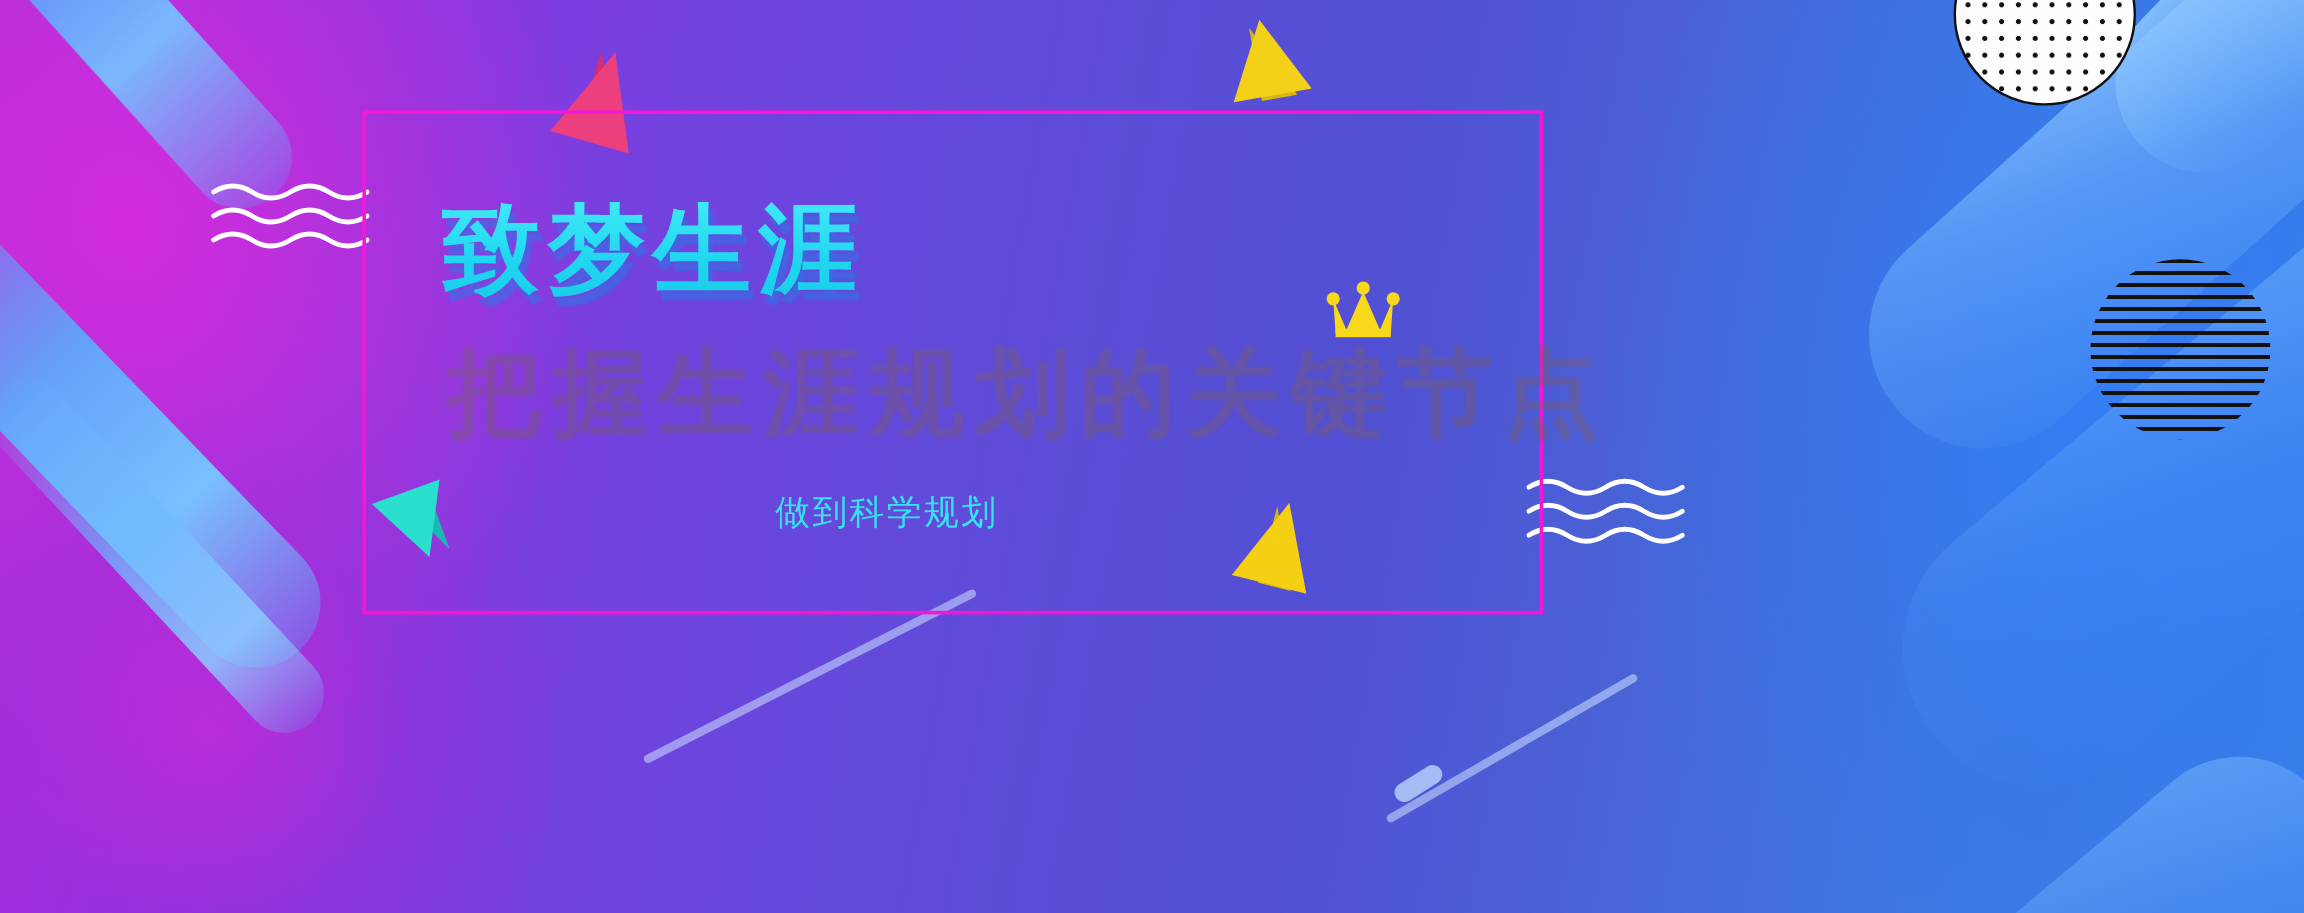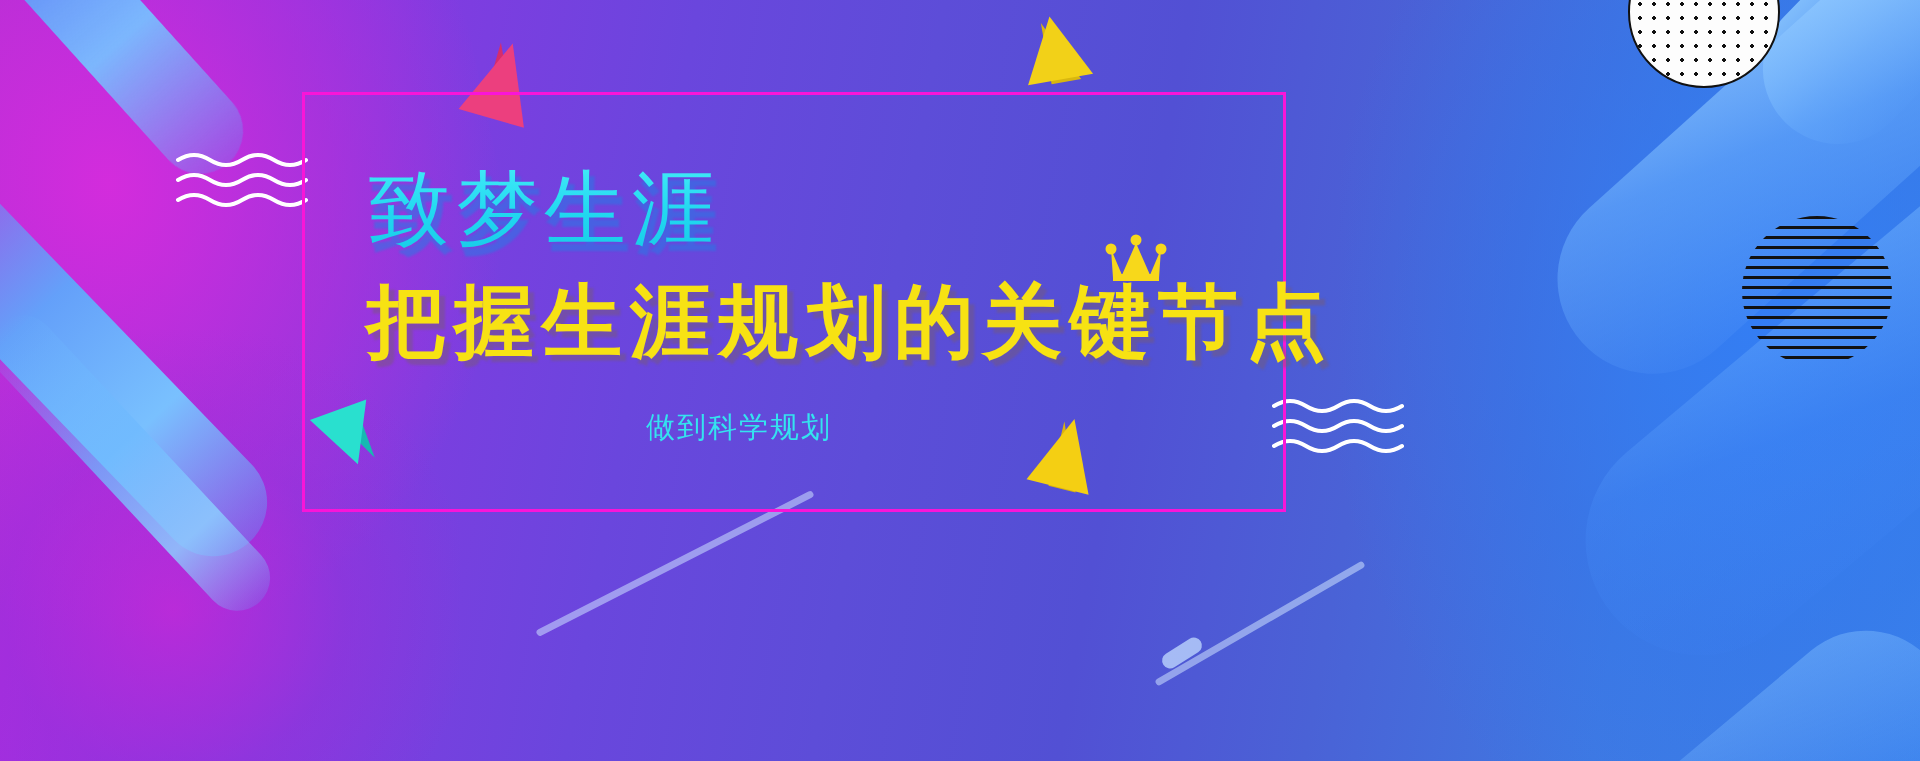--- a/index.html
+++ b/index.html
@@ -164,21 +164,21 @@
     position:absolute;left:302px;top:92px;width:984px;height:420px;
     border:3px solid #f915d8;
     box-sizing:border-box;
   }
 
   
   .content{position:absolute;left:0;top:0;width:1920px;height:761px;}
 
   .title-main{
     position:absolute;left:368px;top:168px;
-    font-size:82px;line-height:1;font-weight:400;
+    font-size:82px;line-height:1;font-weight:700;
     letter-spacing:6px;
     color:#29e8f5;
     background:linear-gradient(180deg,#3fe9f7 0%,#21d8f0 55%,#19cde9 100%);
     -webkit-background-clip:text;background-clip:text;
     -webkit-text-fill-color:transparent;
     white-space:nowrap;
   }
   .title-shadow{
     position:absolute;left:372px;top:176px;
     font-size:82px;line-height:1;font-weight:700;letter-spacing:6px;
@@ -277,20 +277,19 @@
       <svg width="62" height="48" viewBox="0 0 62 48" fill="none">
         <circle cx="31" cy="6" r="5.5" fill="#f7d81b"></circle>
         <circle cx="6" cy="15" r="5.5" fill="#f7d81b"></circle>
         <circle cx="56" cy="15" r="5.5" fill="#f7d81b"></circle>
         <path d="M6 15 L17 41 L31 9 L45 41 L56 15 L54 44 L8 44 Z" fill="#f7d81b"></path>
         <rect x="8" y="40" width="46" height="7" fill="#f7d81b"></rect>
       </svg>
     </div>
 
     <div class="headline-shadow">把握生涯规划的关键节点</div>
-    <div class="headline">把握生涯规划的关键节点</div>
 
     <div class="subline">
       <span class="sub-text">做到科学规划</span>
     </div>
 
   </div>
 </div>
 
 </body></html>

